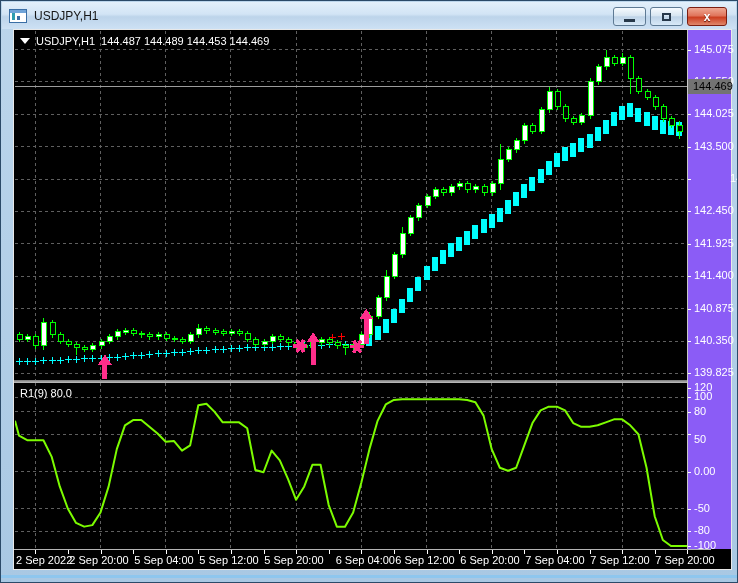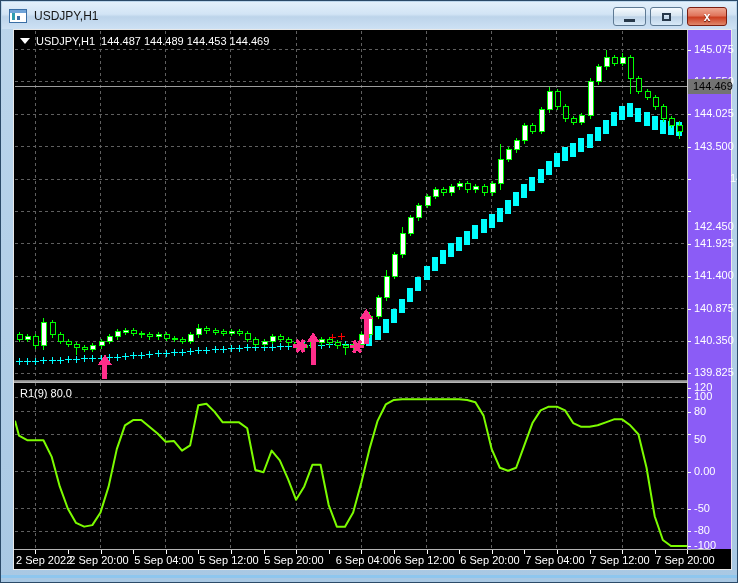--- a/index.html
+++ b/index.html
@@ -455,21 +455,21 @@
         <div class="axis-label" style="left: 6px; top: 13px;">145.075</div>
         <div class="axis-tick" style="left: 0px; top: 52px; width: 3px; height: 1px;"></div>
         <div class="axis-label" style="left: 6px; top: 45px;">144.550</div>
         <div class="axis-tick" style="left: 0px; top: 84px; width: 3px; height: 1px;"></div>
         <div class="axis-label" style="left: 6px; top: 77px;">144.025</div>
         <div class="axis-tick" style="left: 0px; top: 117px; width: 3px; height: 1px;"></div>
         <div class="axis-label" style="left: 6px; top: 110px;">143.500</div>
         <div class="axis-tick" style="left: 0px; top: 149px; width: 3px; height: 1px;"></div>
         <div class="axis-label" style="left: 6px; top: 142px; margin-left: 36px;">142.975</div>
         <div class="axis-tick" style="left: 0px; top: 181px; width: 3px; height: 1px;"></div>
-        <div class="axis-label" style="left: 6px; top: 174px; margin-top: 16px;">142.450</div>
+        <div class="axis-label" style="left: 6px; top: 174px;">142.450</div>
         <div class="axis-tick" style="left: 0px; top: 214px; width: 3px; height: 1px;"></div>
         <div class="axis-label" style="left: 6px; top: 207px;">141.925</div>
         <div class="axis-tick" style="left: 0px; top: 246px; width: 3px; height: 1px;"></div>
         <div class="axis-label" style="left: 6px; top: 239px;">141.400</div>
         <div class="axis-tick" style="left: 0px; top: 279px; width: 3px; height: 1px;"></div>
         <div class="axis-label" style="left: 6px; top: 272px;">140.875</div>
         <div class="axis-tick" style="left: 0px; top: 311px; width: 3px; height: 1px;"></div>
         <div class="axis-label" style="left: 6px; top: 304px;">140.350</div>
         <div class="axis-tick" style="left: 0px; top: 343px; width: 3px; height: 1px;"></div>
         <div class="axis-label" style="left: 6px; top: 336px;">139.825</div>

